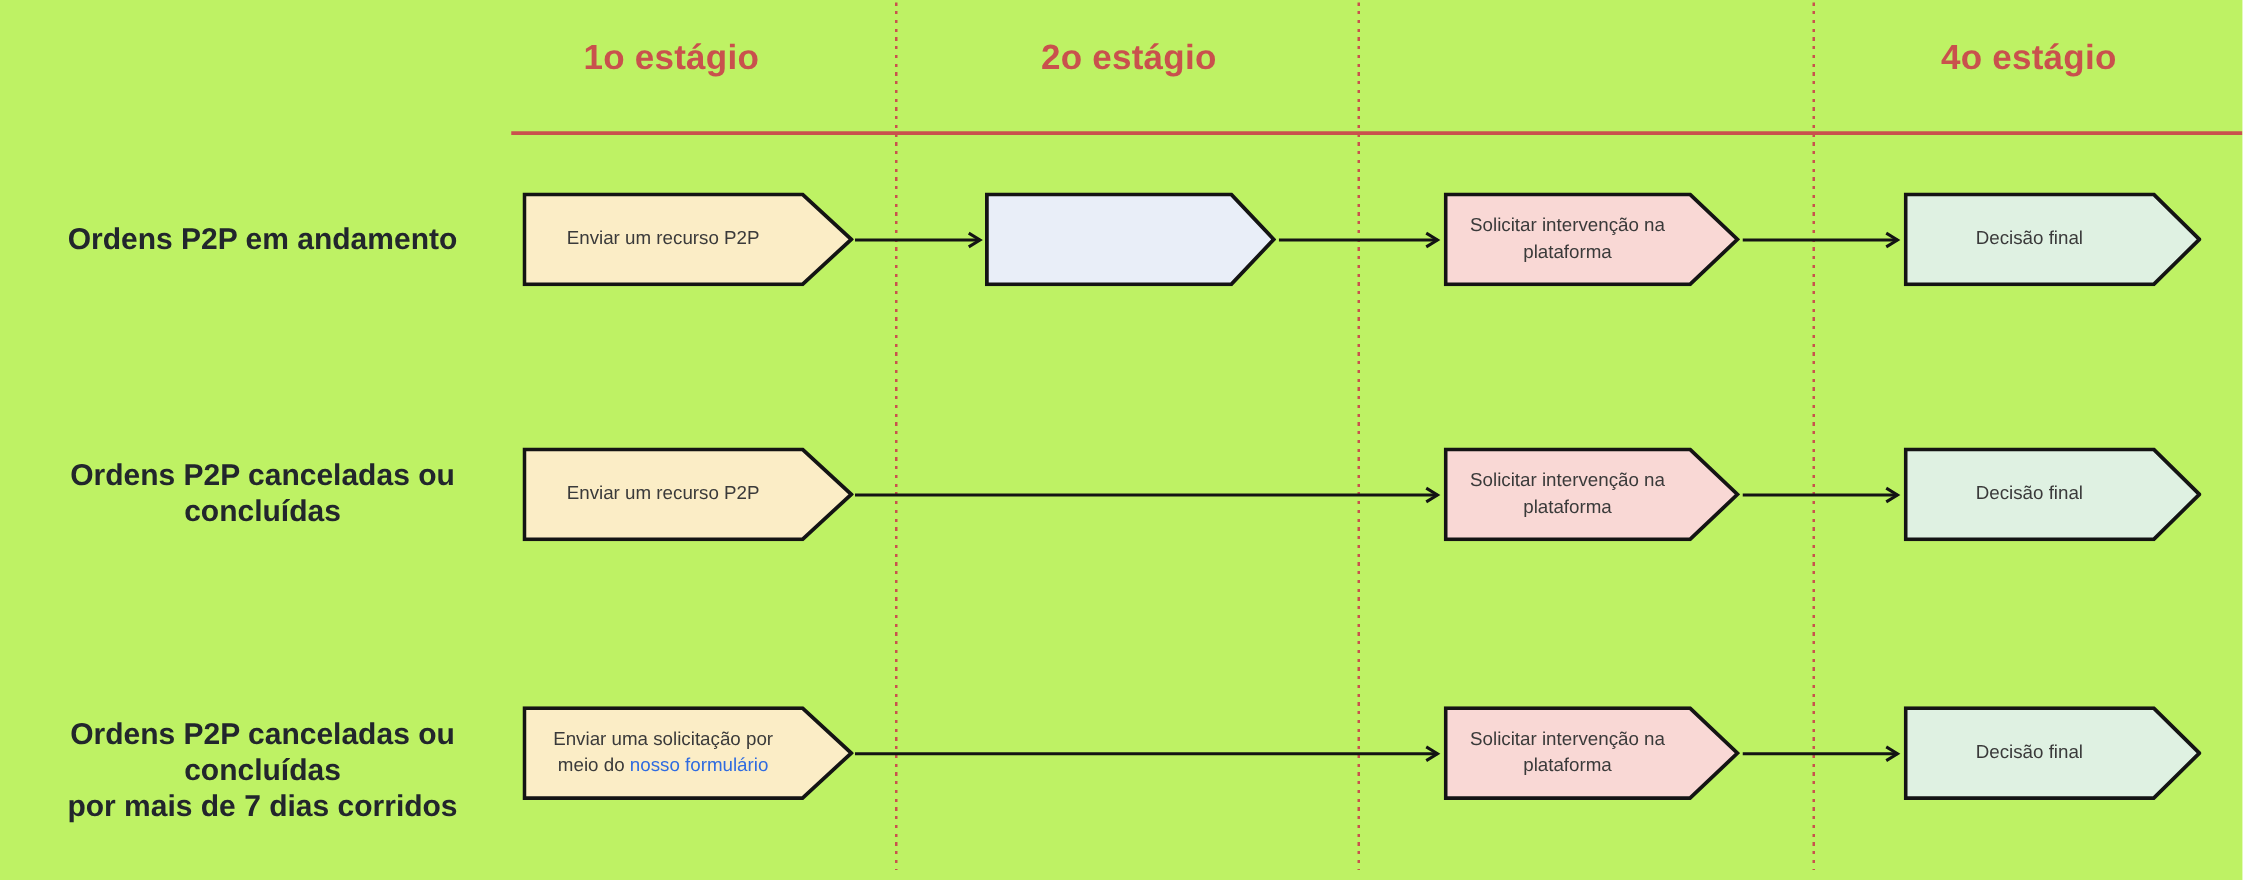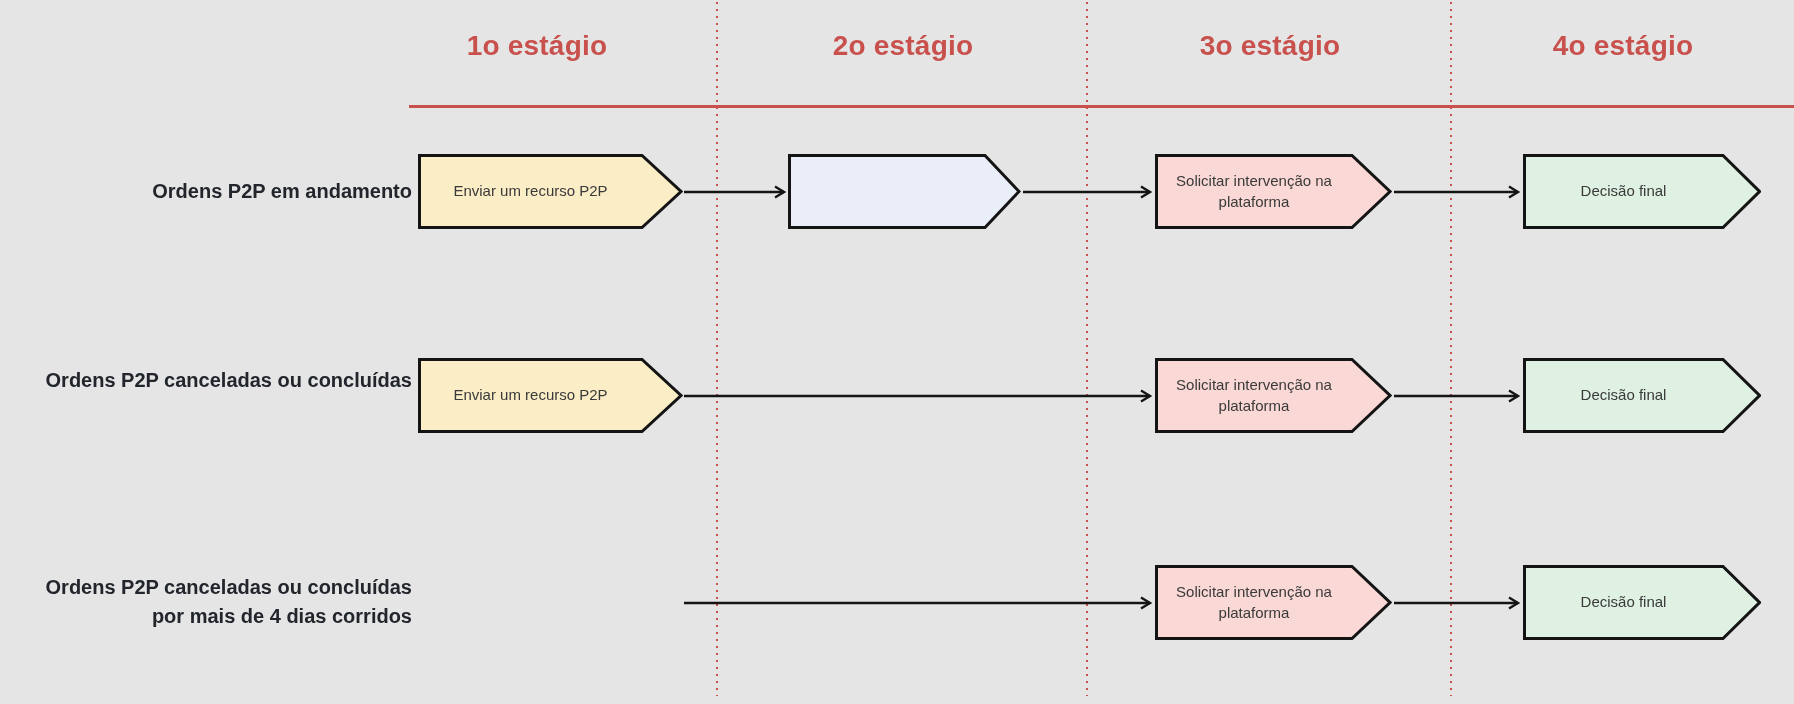--- a/index.html
+++ b/index.html
@@ -11,21 +11,21 @@
     --link:#2f6be0;
     --ink:#141414;
     --label-ink:#22262c;
     --node-ink:#3a3a3a;
   }
   *{margin:0;padding:0;box-sizing:border-box;}
   html,body{background:#ffffff;}
   .canvas{
     position:relative;
     width:1794px;height:704px;
-    background:#e5e5e5;
+    background:#bef264;
     overflow:hidden;
     font-family:"Liberation Sans","DejaVu Sans",sans-serif;
   }
   
   .stage-hdr{
     position:absolute;top:30px;width:300px;
     text-align:center;
     font-size:28px;font-weight:bold;
     color:var(--red);
     letter-spacing:0.2px;
@@ -34,22 +34,22 @@
     position:absolute;top:105px;left:409px;right:0;
     height:3px;background:var(--red);
   }
   .vline{
     position:absolute;top:2px;height:694px;width:2px;
     background-image:repeating-linear-gradient(to bottom,var(--red) 0 2.5px,transparent 2.5px 7px);
   }
   
   .row-label{
     position:absolute;left:8px;width:404px;
-    text-align:right;
-    font-size:20px;font-weight:bold;
+    text-align:center;
+    font-size:24px;font-weight:bold;
     line-height:29px;
     color:var(--label-ink);
   }
   
   .node{position:absolute;height:75px;}
   .pshape{position:absolute;left:0;top:0;display:block;}
   .pshape polygon{stroke:var(--ink);stroke-width:3;stroke-linejoin:miter;}
   .fill-yellow{fill:var(--yellow);}
   .fill-blue{fill:var(--blue);}
   .fill-pink{fill:var(--pink);}
@@ -67,21 +67,20 @@
   .arrow{position:absolute;display:block;}
   .arrow line,.arrow polyline{stroke:var(--ink);stroke-width:2.4;fill:none;}
 </style>
 </head>
 <body>
 
 <div class="canvas">
 
   <div class="stage-hdr" style="left:387px">1o estágio</div>
   <div class="stage-hdr" style="left:753px">2o estágio</div>
-  <div class="stage-hdr" style="left:1120px">3o estágio</div>
   <div class="stage-hdr" style="left:1473px">4o estágio</div>
 
   <div class="hrule"></div>
   <div class="vline" style="left:716px"></div>
   <div class="vline" style="left:1086px"></div>
   <div class="vline" style="left:1450px"></div>
 
   <div class="row-label" style="top:177px">
     <span>Ordens P2P em andamento</span>
   </div>
@@ -170,23 +169,31 @@
     <svg class="pshape" width="238" height="75" viewBox="0 0 238 75">
       <polygon class="fill-green" points="1.5,1.5 200,1.5 236.5,37.5 200,73.5 1.5,73.5"></polygon>
     </svg>
     <div class="ntext" style="width:201px">
         <span>Decisão final</span>
       </div>
   </div>
 
   <div class="row-label" style="top:573px">
     <span style="display:block">Ordens P2P canceladas ou concluídas</span>
-    <span style="display:block">por mais de 4 dias corridos</span>
-  </div>
-
+    <span style="display:block">por mais de 7 dias corridos</span>
+  </div>
+
+  <div class="node" style="left:418px;top:565px;width:265px">
+    <svg class="pshape" width="265" height="75" viewBox="0 0 265 75">
+      <polygon class="fill-yellow" points="1.5,1.5 224,1.5 263,37.5 224,73.5 1.5,73.5"></polygon>
+    </svg>
+    <div class="ntext" style="width:225px;padding:0 10px">
+      <span><span>Enviar uma solicitação por meio do </span><a class="link">nosso formulário</a></span>
+    </div>
+  </div>
 
   <svg class="arrow" style="left:684px;top:594px" width="470" height="18">
     <line x1="0" y1="9" x2="466" y2="9"></line>
       <polyline points="457,3.5 466,9 457,14.5"></polyline>
   </svg>
 
   <div class="node" style="left:1155px;top:565px;width:237px">
     <svg class="pshape" width="237" height="75" viewBox="0 0 237 75">
       <polygon class="fill-pink" points="1.5,1.5 197,1.5 235,37.5 197,73.5 1.5,73.5"></polygon>
     </svg>

